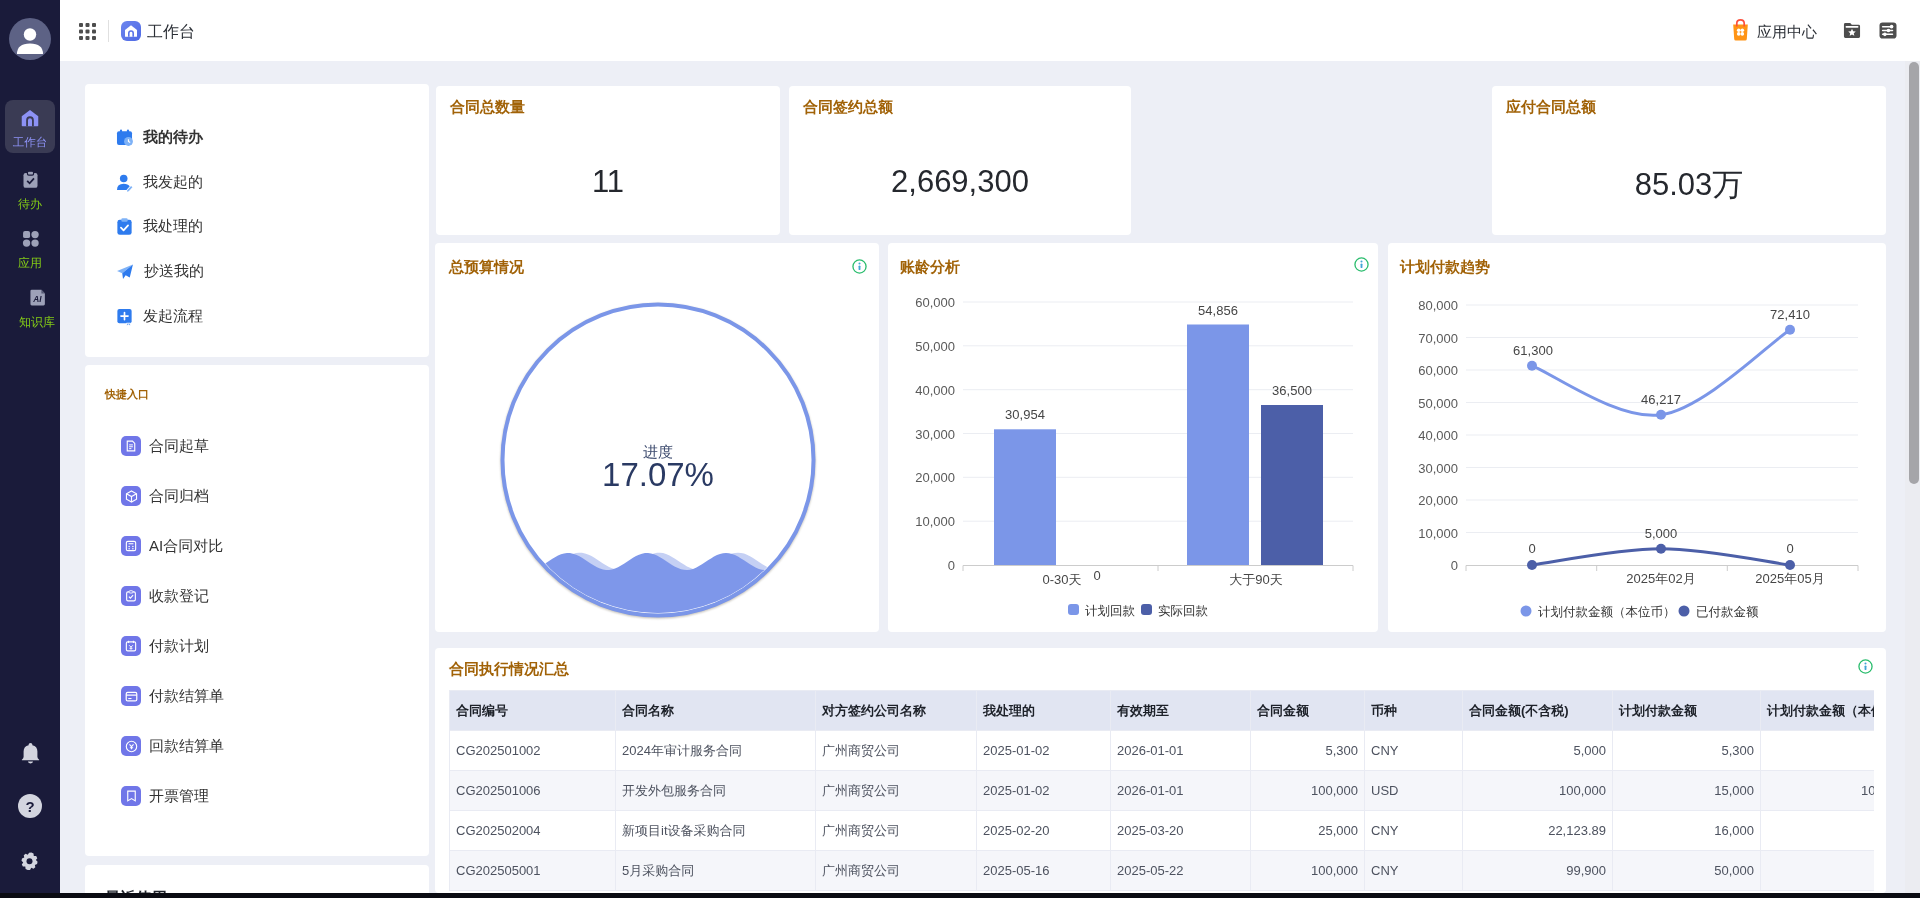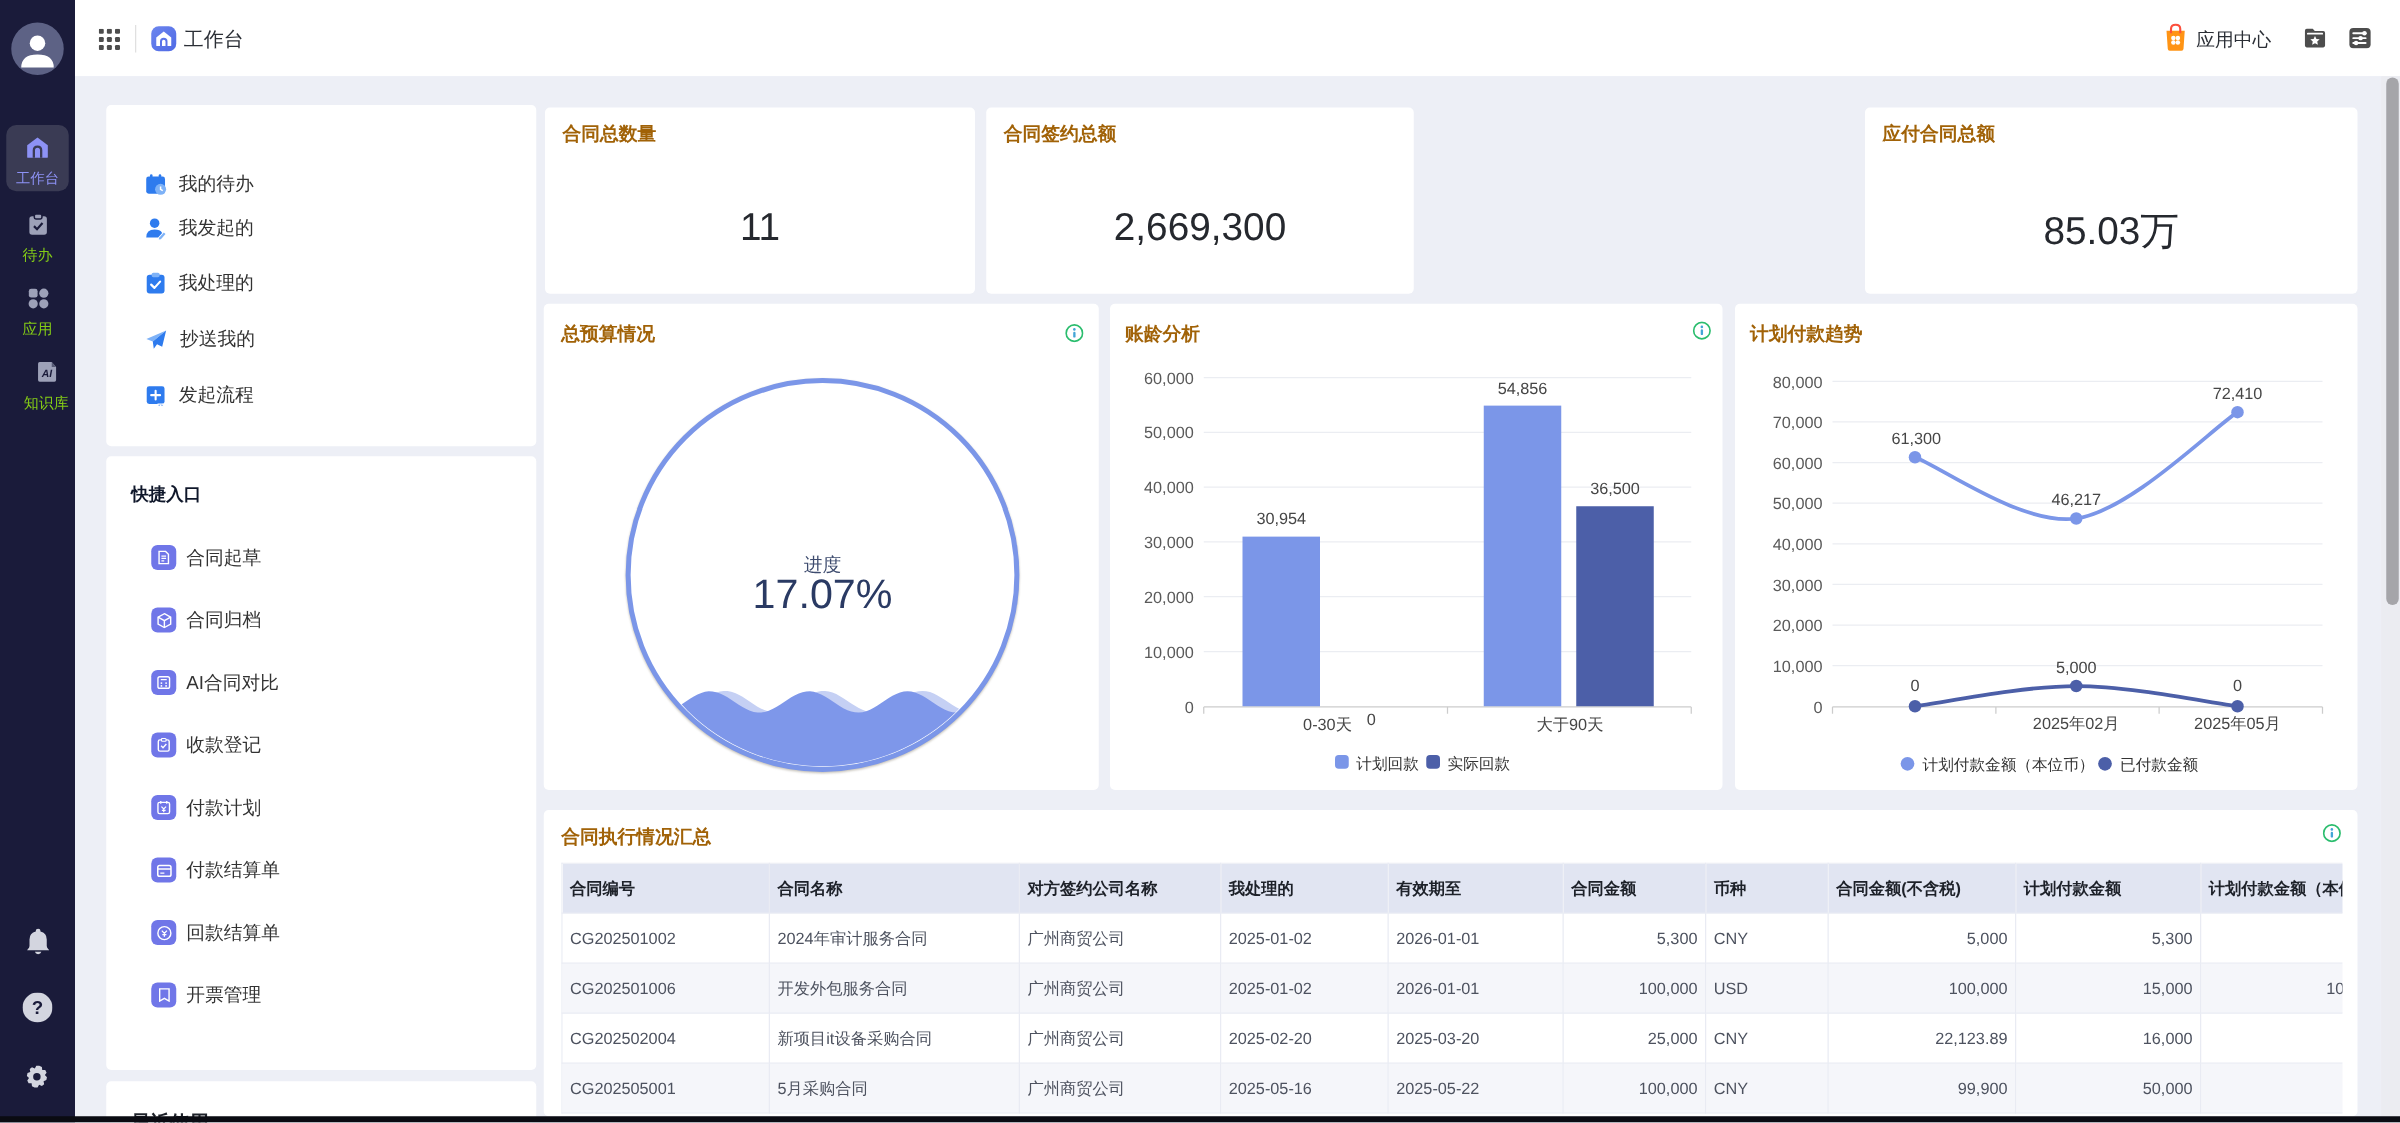--- a/index.html
+++ b/index.html
@@ -149,21 +149,21 @@
       <svg width="21" height="21" viewBox="0 0 24 24" fill="#d3d5df">
           <path d="M12 1.5 L14.6 2.2 L15.5 4.8 L18.2 4.3 L19.9 6.4 L18.8 8.9 L21.1 10.4 L21.1 13.1 L18.8 14.6 L19.9 17.1 L18.2 19.2 L15.5 18.7 L14.6 21.3 L12 22 L9.4 21.3 L8.5 18.7 L5.8 19.2 L4.1 17.1 L5.2 14.6 L2.9 13.1 L2.9 10.4 L5.2 8.9 L4.1 6.4 L5.8 4.3 L8.5 4.8 L9.4 2.2 Z" transform="rotate(12 12 12)"></path>
           <circle cx="12" cy="11.8" r="3.4" fill="#1a1b3a"></circle>
         </svg>
     </div>
   </div>
 
   <div class="abs" style="left:60px;top:61px;width:1860px;height:837px;background:#edeff6;"></div>
 
   <div class="card" style="left:85px;top:84px;width:344px;height:273px;">
-    <div class="mitem" style="top:52px;">
+    <div class="mitem" style="top:42px;font-weight:bold;">
       <svg width="19" height="19" viewBox="0 0 24 24">
           <rect x="2.5" y="4" width="19" height="17.5" rx="2.5" fill="#2e7bee"></rect>
           <rect x="6.3" y="1.8" width="2.6" height="5" rx="1.3" fill="#2e7bee"></rect>
           <rect x="15.1" y="1.8" width="2.6" height="5" rx="1.3" fill="#2e7bee"></rect>
           <circle cx="17" cy="17" r="5.6" fill="#7eb2f7"></circle>
           <path d="M17 14.2 V17 L19.2 18.3" stroke="#fff" stroke-width="1.5" fill="none"></path>
         </svg>
       <span>我的待办</span>
     </div>
     <div class="mitem" style="top:87px;">
@@ -193,21 +193,21 @@
       <svg width="19" height="19" viewBox="0 0 24 24">
           <path d="M3 5 Q3 2.5 5.5 2.5 H18.5 Q21 2.5 21 5 V18 Q21 20.5 18.5 20.5 H5.5 Q3 20.5 3 18 Z" fill="#2e7bee"></path>
           <path d="M14.5 20.5 H19.5 V23.8 L17 22 L14.5 23.8 Z" fill="#2e7bee" stroke="#fff" stroke-width="1.2"></path>
           <path d="M12 7 V16 M7.5 11.5 H16.5" stroke="#fff" stroke-width="2.1" stroke-linecap="round"></path>
         </svg>
       <span>发起流程</span>
     </div>
   </div>
 
   <div class="card" style="left:85px;top:365px;width:344px;height:491px;">
-    <div style="position:absolute;left:20px;top:22px;font-size:14px;font-weight:bold;color:#0f172a;">快捷入口</div>
+    <div style="position:absolute;left:20px;top:22px;font-size:11px;font-weight:bold;color:#a16207;">快捷入口</div>
     <div class="qitem" style="top:70px;"><span class="qicon">
           <svg width="12" height="12" viewBox="0 0 16 16">
             <path d="M3 1.5 H10 L13 4.5 V14.5 H3 Z" fill="none" stroke="#fff" stroke-width="1.5"></path>
             <path d="M5.5 6.5 H10.5 M5.5 9 H10.5 M5.5 11.5 H8.5" stroke="#fff" stroke-width="1.3"></path>
           </svg>
         </span>合同起草</div>
     <div class="qitem" style="top:120px;"><span class="qicon">
           <svg width="13" height="13" viewBox="0 0 16 16">
             <path d="M8 1.2 L14.2 4.6 V11.4 L8 14.8 L1.8 11.4 V4.6 Z" fill="none" stroke="#fff" stroke-width="1.4"></path>
             <path d="M1.8 4.6 L8 8 L14.2 4.6 M8 8 V14.8" stroke="#fff" stroke-width="1.4" fill="none"></path>

